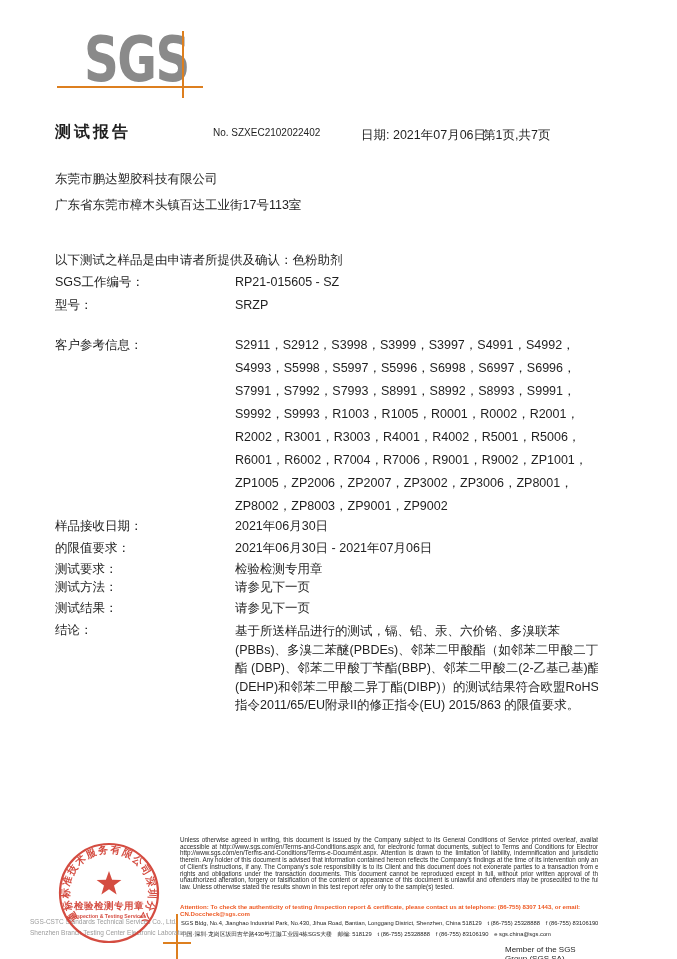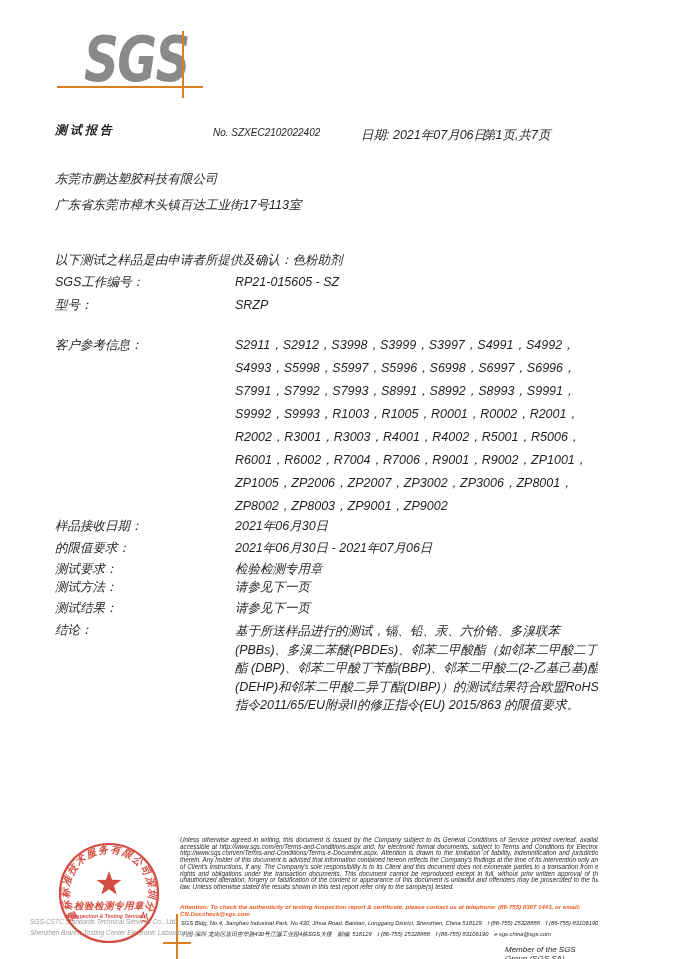--- a/index.html
+++ b/index.html
@@ -1,33 +1,32 @@
 <!DOCTYPE html>
 <html><head>
 <meta charset="utf-8">
 <style>
   * { margin:0; padding:0; box-sizing:border-box; }
   html,body { background:#ffffff; }
   .page {
     position:relative; width:598px; height:959px; background:#ffffff;
     font-family:"Liberation Sans","DejaVu Sans",sans-serif; color:#1f1f1f;
     overflow:hidden;
-    font-style:italic;
   }
   
   .logo {
     position:absolute; left:84px; top:36px; font-size:62px; line-height:47px;
     font-weight:bold; color:#8a8a8a; letter-spacing:-2px;
     font-family:"DejaVu Sans","Liberation Sans",sans-serif;
     transform:scaleX(0.78); transform-origin:left top;
   }
   .hline-top { position:absolute; left:57px; top:86px; width:146px; height:2px; background:#dd7f1f; }
   .vline-top { position:absolute; left:182px; top:31px; width:2px; height:67px; background:#dd7f1f; }
 
-  .doc-title  { position:absolute; left:55px;  top:122px; font-size:12px; font-weight:bold; letter-spacing:3px; }
+  .doc-title  { position:absolute; left:55px;  top:122px; font-size:16px; font-weight:bold; letter-spacing:3px; }
   .report-no  { position:absolute; left:213px; top:127px; font-size:10px; }
   .report-date{ position:absolute; left:361px; top:127px; font-size:12.5px; }
   .page-info  { position:absolute; left:483px; top:127px; font-size:12.5px; }
 
   .applicant { position:absolute; left:55px; top:166px; font-size:12.5px; line-height:26px; }
 
   .declaration { position:absolute; left:55px; top:252px; font-size:12.5px; }
 
   
   .info { position:absolute; left:55px; top:274px; width:565px; font-size:12.5px; }

